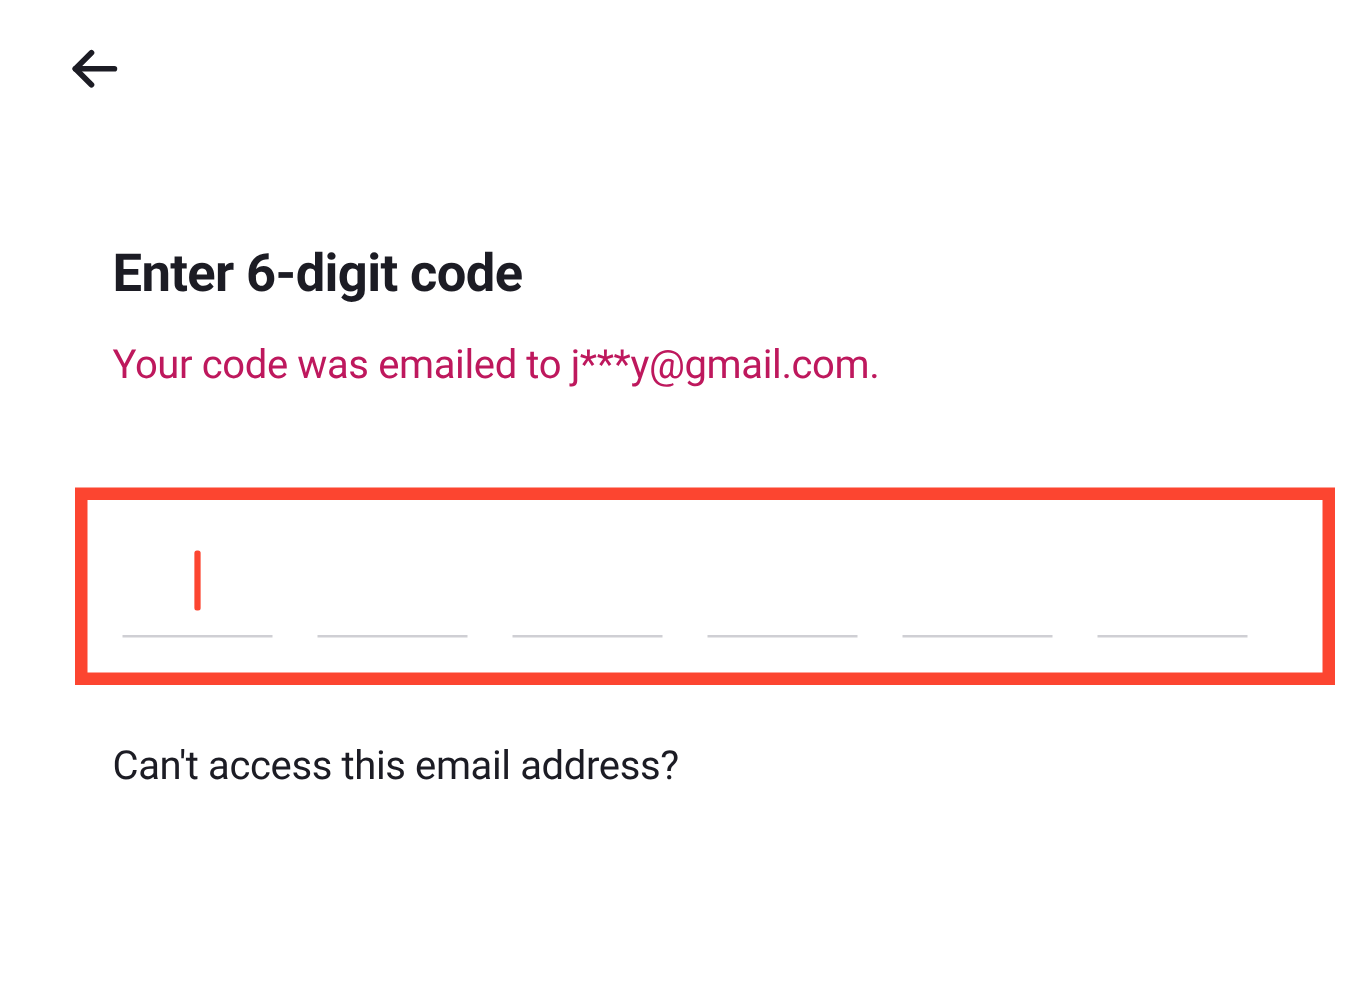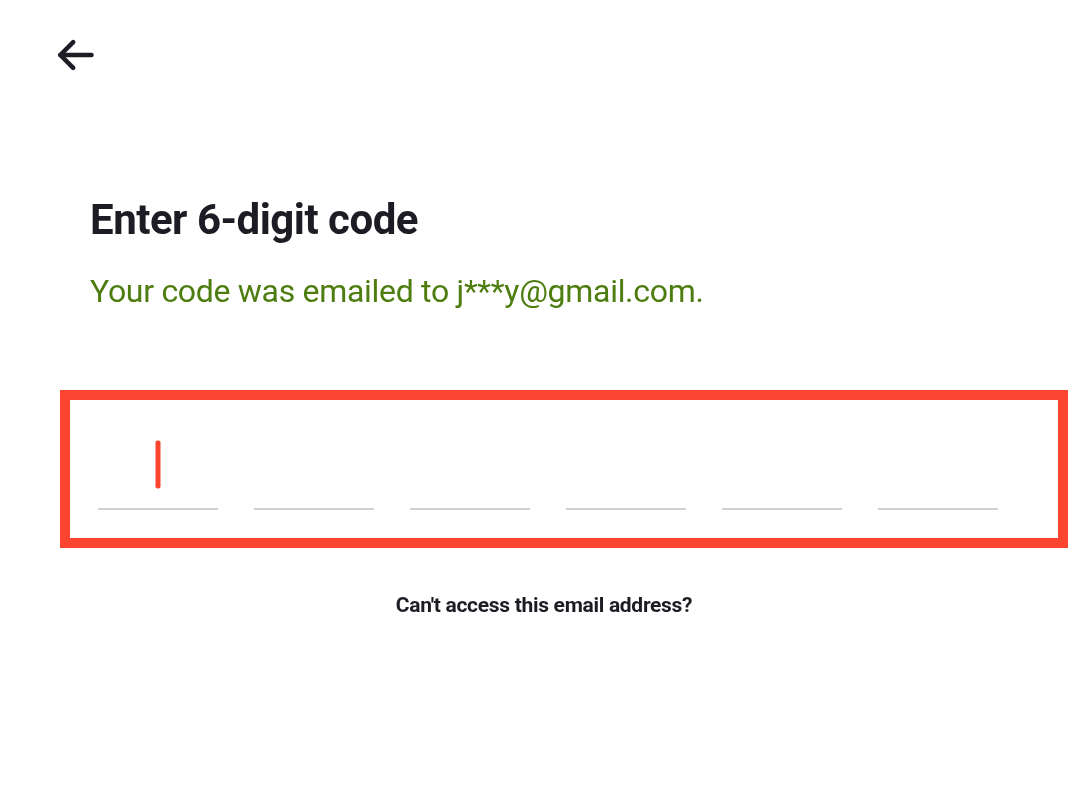--- a/index.html
+++ b/index.html
@@ -37,21 +37,21 @@
     .title {
       font-size: 42px;
       font-weight: 700;
       color: #1c1c24;
       margin-bottom: 28px;
       letter-spacing: -0.5px;
     }
     .subtitle {
       font-size: 32px;
       font-weight: 400;
-      color: #4d7c0f;
+      color: #be185d;
       margin-bottom: 80px;
       letter-spacing: -0.3px;
     }
     .code-input-wrapper {
       position: relative;
       border: 10px solid #fc4530;
       margin-left: -30px;
       margin-right: -70px;
       padding: 40px 28px 28px 28px;
       margin-bottom: 45px;
@@ -85,26 +85,25 @@
       margin-bottom: 75px;
     }
     .resend-label {
       color: #8a8a92;
     }
     .resend-timer {
       color: #8a8a92;
       margin-left: 18px;
     }
     .cant-access {
-      font-size: 21px;
-      font-weight: 700;
+      font-size: 32px;
+      font-weight: 400;
       color: #1c1c24;
       cursor: pointer;
       letter-spacing: -0.3px;
-      text-align: center;
     }
   </style>
 </head>
 <body>
 
 <div class="back-button">
   <svg viewBox="0 0 24 24" fill="none" stroke="#1c1c24" stroke-width="2.5" stroke-linecap="round" stroke-linejoin="round">
     <line x1="21" y1="12" x2="4" y2="12"></line>
     <polyline points="11 19 4 12 11 5"></polyline>
   </svg>

